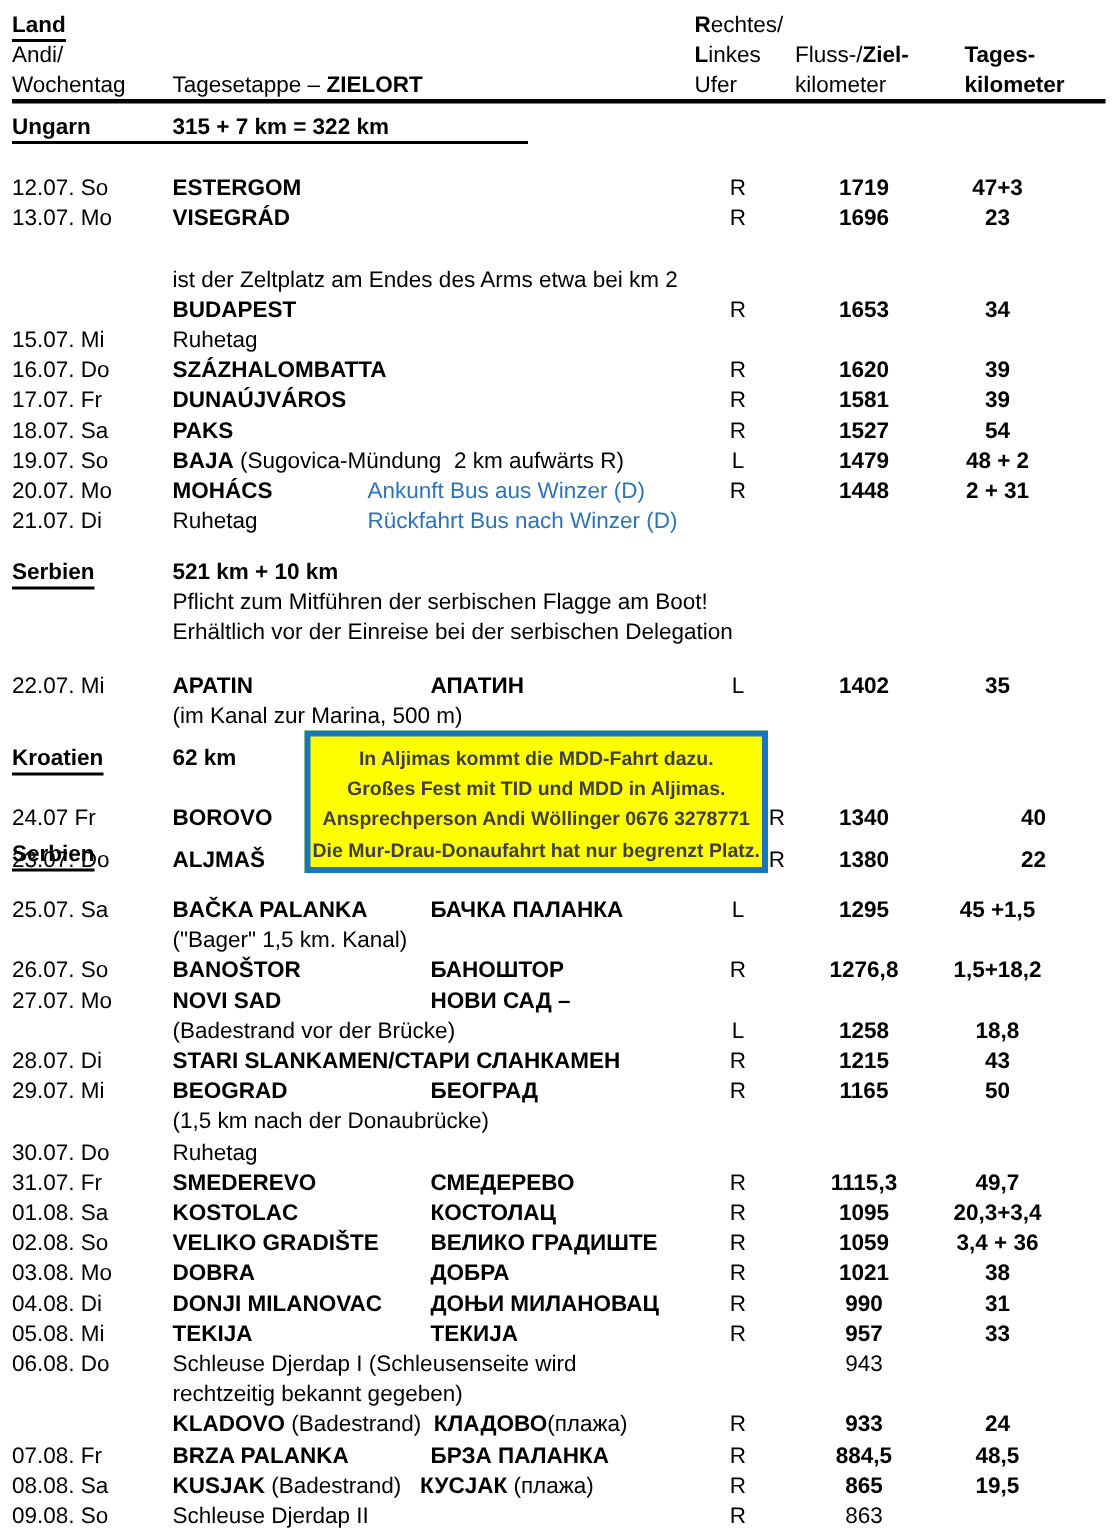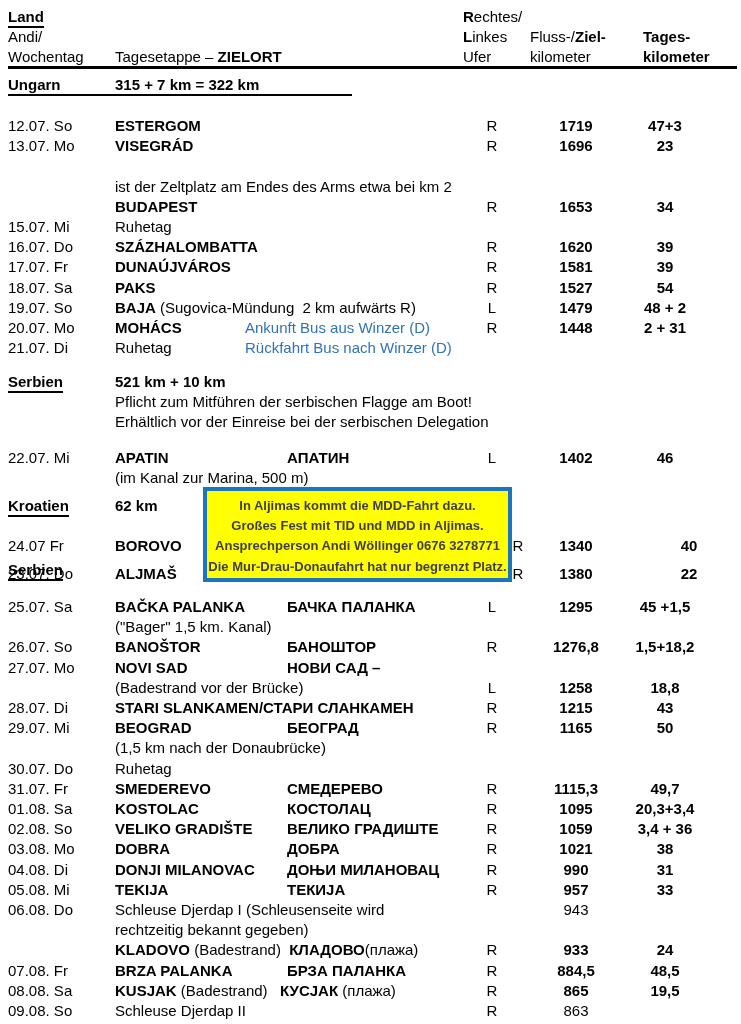--- a/index.html
+++ b/index.html
@@ -152,21 +152,21 @@
     </div>
     <div class="line" style="top: 412.9px;">
       <span class="cell c-stage"><span>Erhältlich vor der Einreise bei der serbischen Delegation</span></span>
     </div>
     <div class="line" style="top: 449px;">
       <span class="cell c-date">22.07. Mi</span>
       <span class="cell c-stage"><span class="b">APATIN</span></span>
       <span class="cell c-cyr"><span class="b">АПАТИН</span></span>
       <span class="cell c-ufer">L</span>
       <span class="cell c-km">1402</span>
-      <span class="cell c-tkm">46</span>
+      <span class="cell c-tkm">35</span>
     </div>
     <div class="line" style="top: 469.2px;">
       <span class="cell c-stage"><span>(im Kanal zur Marina, 500 m)</span></span>
     </div>
     <div class="line" style="top: 497px;">
       <span class="cell c-date"><span class="usec">Kroatien</span></span>
       <span class="cell c-stage b">62 km</span>
     </div>
     <div class="line shift" style="top: 517.2px; margin-top: 48px;">
       <span class="cell c-date">23.07. Do</span>

